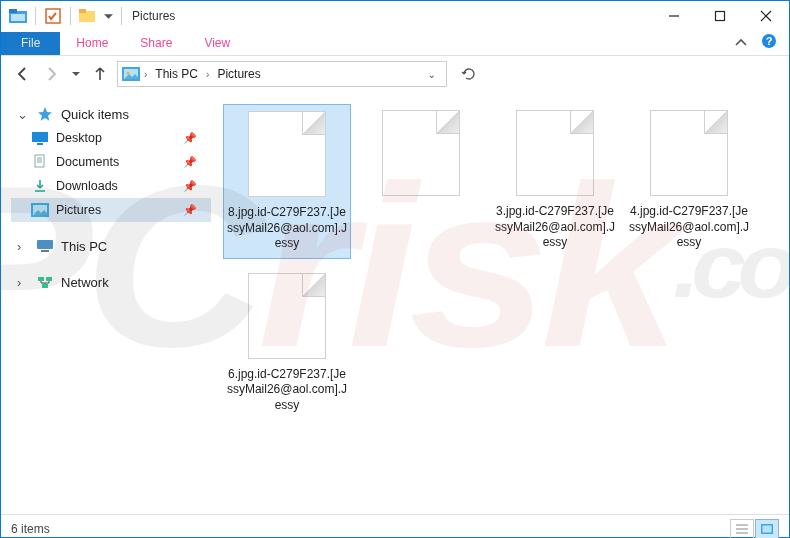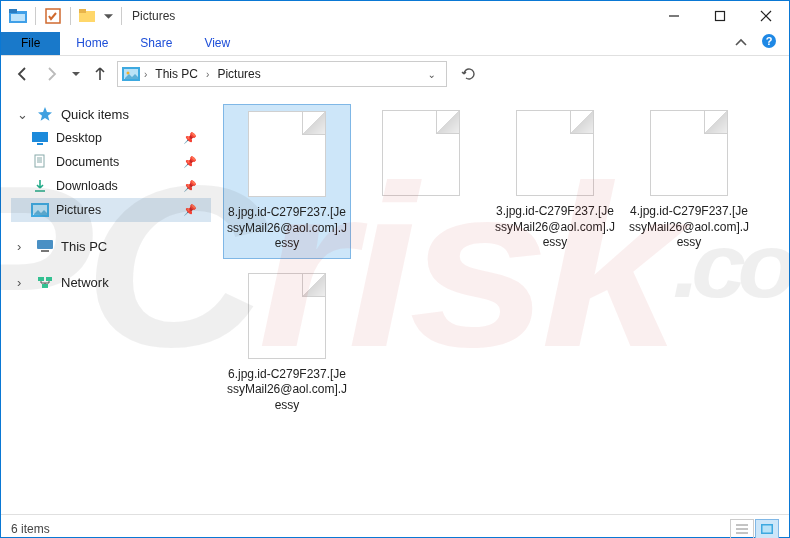--- a/index.html
+++ b/index.html
@@ -9,22 +9,22 @@
 
     .titlebar { height: 30px; background: #fff; display: flex; align-items: center; padding: 0 0 0 6px; }
     .titlebar-icons { display: flex; gap: 2px; align-items: center; }
     .qat-icon { width: 22px; height: 22px; display: flex; align-items: center; justify-content: center; }
     .qat-separator { width: 1px; height: 18px; background: #ccc; margin: 0 4px; }
     .title-text { font-size: 12px; color: #333; margin-left: 6px; }
     .window-controls { margin-left: auto; display: flex; }
     .win-ctrl { width: 46px; height: 30px; display: flex; align-items: center; justify-content: center; }
 
     .ribbon { height: 25px; background: #fff; display: flex; align-items: center; border-bottom: 1px solid #e0e0e0; }
-    .file-tab { background: #1979ca; color: #000000; padding: 3px 20px; font-size: 12px; height: 23px; display: flex; align-items: center; }
-    .ribbon-tab { padding: 0 16px; font-size: 12px; color: #1d4ed8; height: 25px; display: flex; align-items: center; }
+    .file-tab { background: #1979ca; color: #e5e5e5; padding: 3px 20px; font-size: 12px; height: 23px; display: flex; align-items: center; }
+    .ribbon-tab { padding: 0 16px; font-size: 12px; color: #ec4899; height: 25px; display: flex; align-items: center; }
     .ribbon-right { margin-left: auto; display: flex; align-items: center; padding-right: 12px; gap: 14px; }
 
     .navbar { height: 36px; display: flex; align-items: center; padding: 4px 8px; gap: 4px; }
     .nav-btn { width: 26px; height: 26px; display: flex; align-items: center; justify-content: center; color: #555; }
     .nav-btn.disabled { color: #bbb; }
     .breadcrumb { flex: 0 0 330px; height: 26px; border: 1px solid #ccc; display: flex; align-items: center; padding: 0 4px; gap: 4px; }
     .bc-icon { width: 18px; height: 14px; }
     .bc-seg { font-size: 12px; color: #222; padding: 0 4px; }
     .bc-arrow { color: #666; font-size: 10px; }
     .bc-dropdown { margin-left: auto; color: #555; font-size: 10px; padding: 0 6px; }

